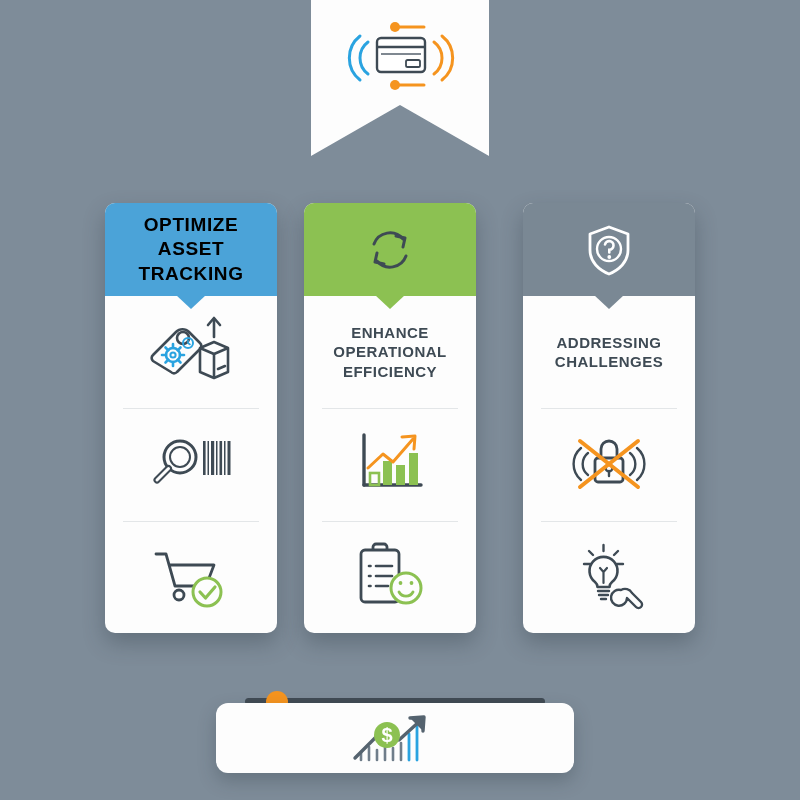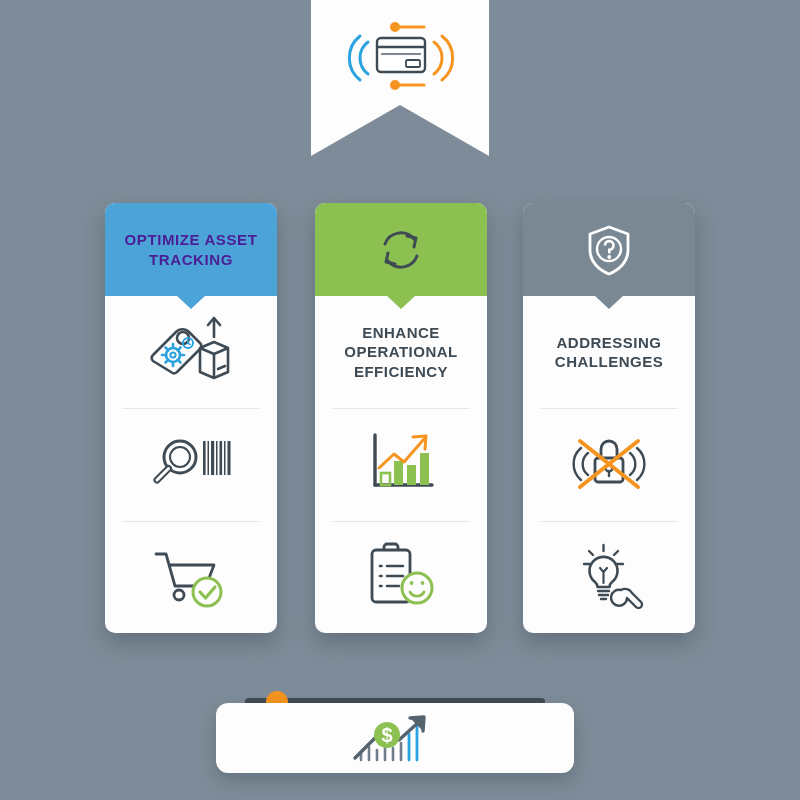--- a/index.html
+++ b/index.html
@@ -40,21 +40,21 @@
     position: absolute;
     top: 203px;
     width: 172px;
     height: 430px;
     background: #fdfdfd;
     border-radius: 10px;
     box-shadow: 0 10px 22px rgba(35,45,55,0.30);
     overflow: hidden;
   }
   #card-1 { left: 105px; }
-  #card-2 { left: 315px; }
+  #card-2 { left: 304px; }
   #card-3 { left: 523px; }
 
   .card-header {
     position: relative;
     height: 93px;
     display: flex;
     align-items: center;
     justify-content: center;
     text-align: center;
   }
@@ -66,22 +66,22 @@
     width: 0; height: 0;
     border-left: 15px solid transparent;
     border-right: 15px solid transparent;
     border-top: 14px solid currentColor;
   }
   .header-blue  { background: #4ba3d8; color: #4ba3d8; }
   .header-green { background: #8cc152; color: #8cc152; }
   .header-gray  { background: #7a8894; color: #7a8894; }
 
   .header-title {
-    color: #4c1d95;
-    font-size: 15px;
+    color: #000000;
+    font-size: 19px;
     font-weight: bold;
     letter-spacing: 0.6px;
     line-height: 1.28;
     text-transform: uppercase;
     padding: 0 14px;
   }
   .header-icon { width: 56px; height: 56px; }
 
   .card-body {
     height: 337px;

